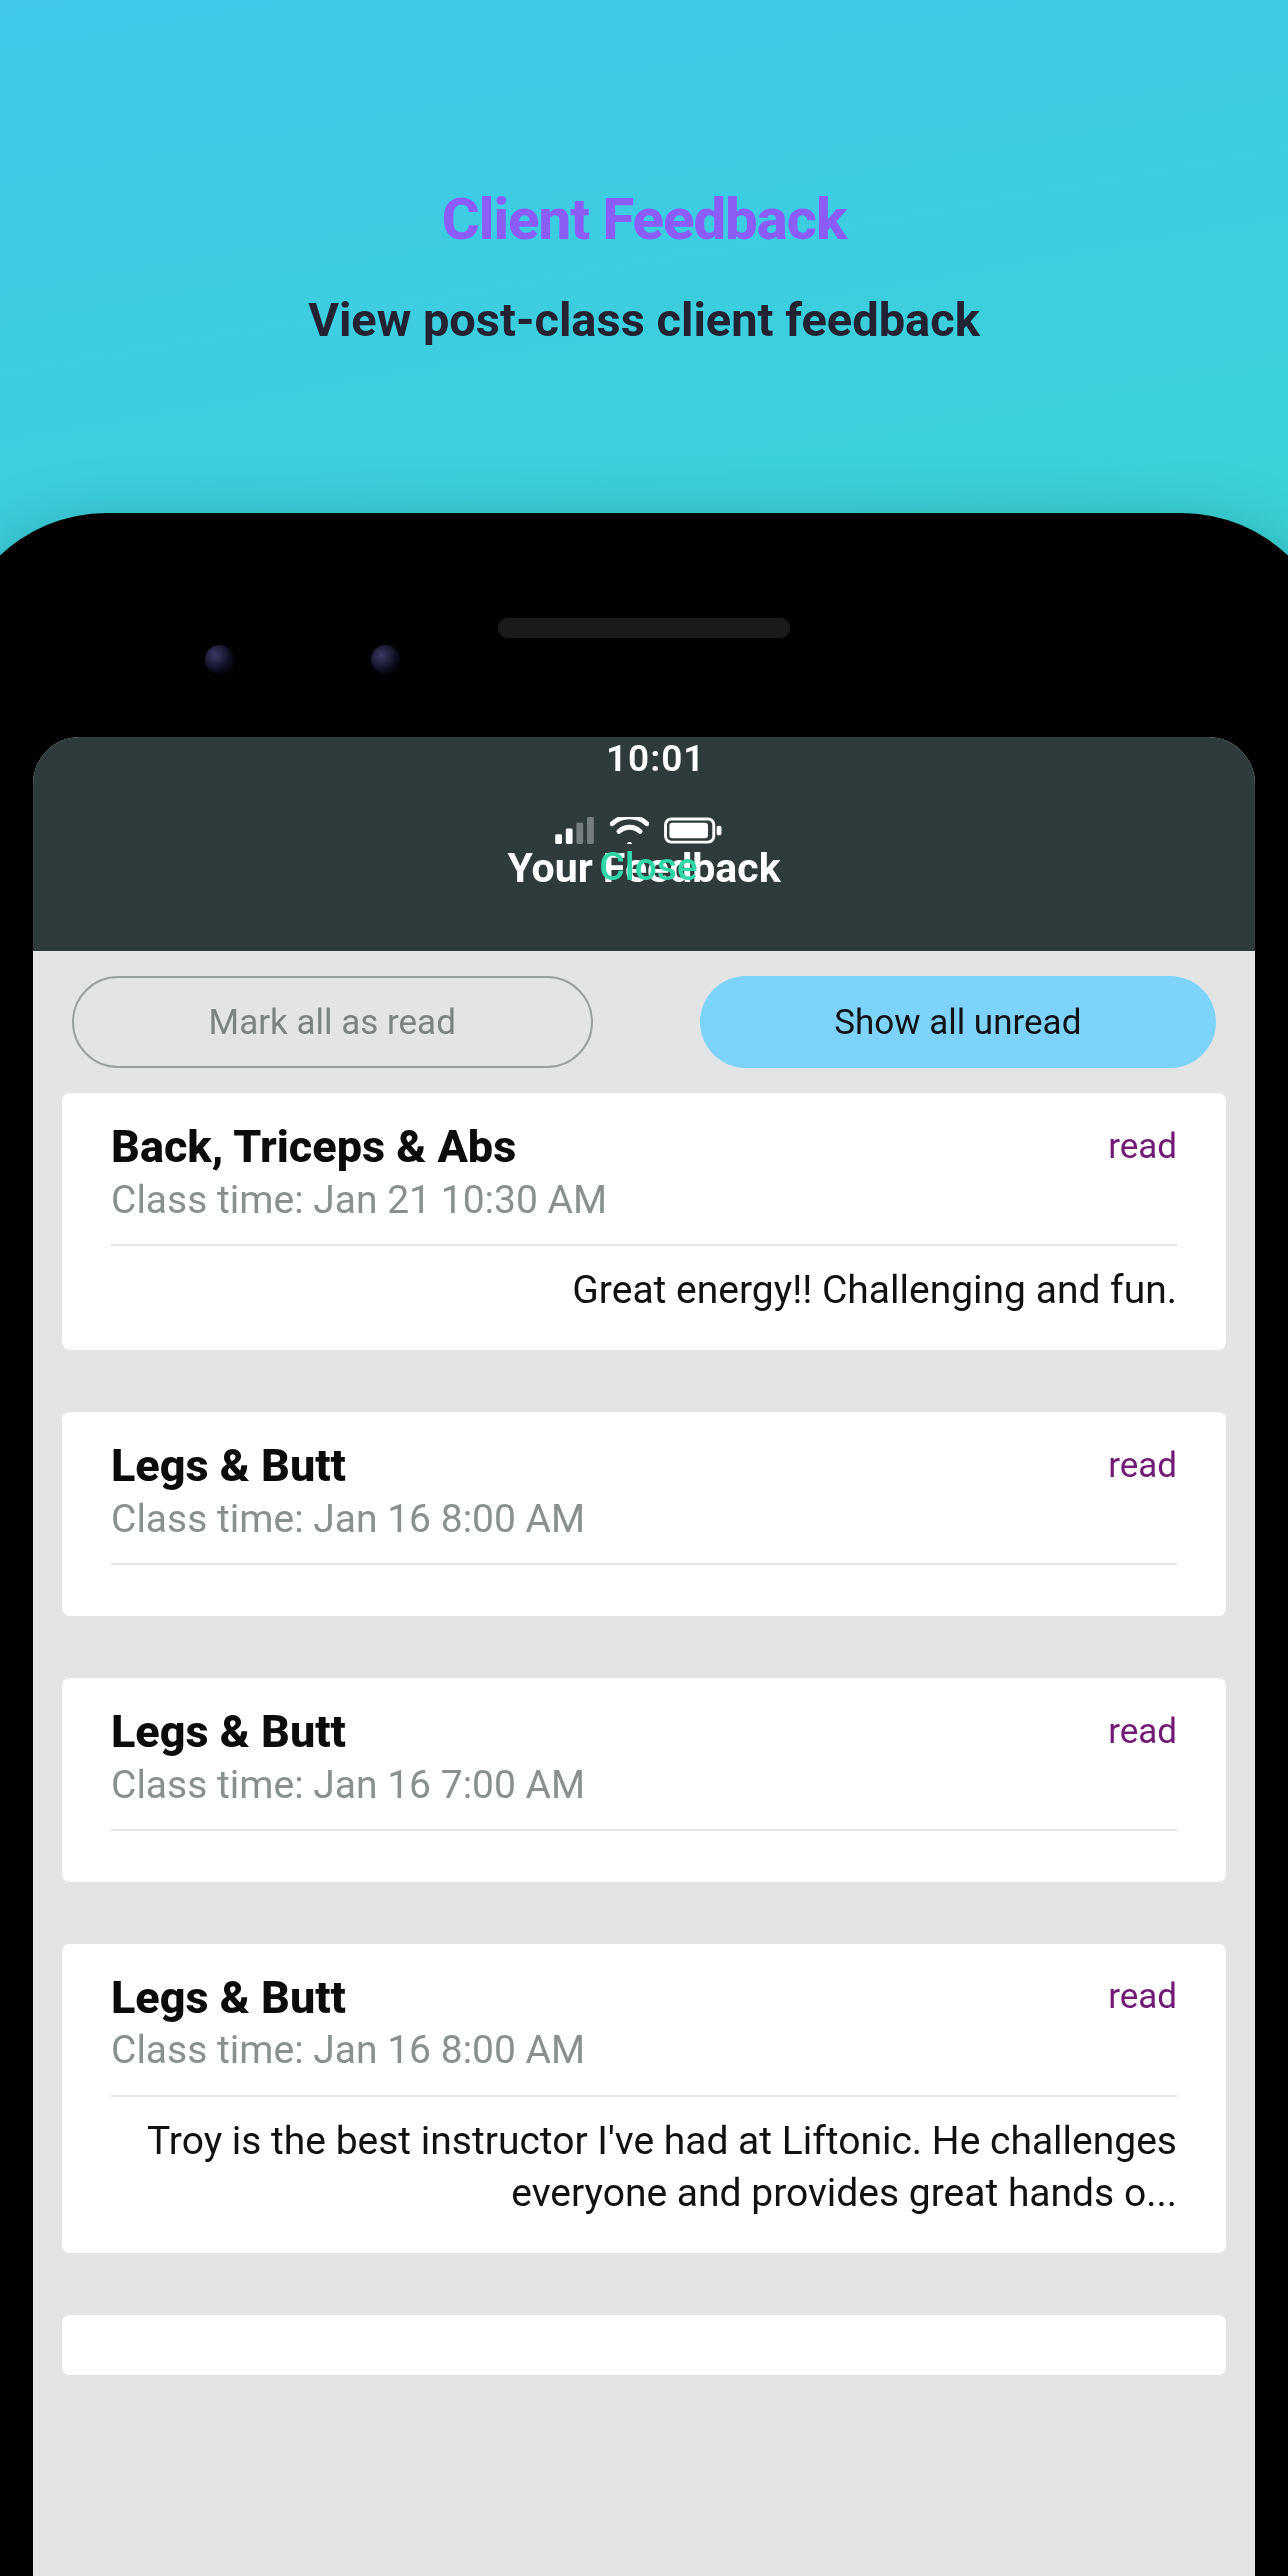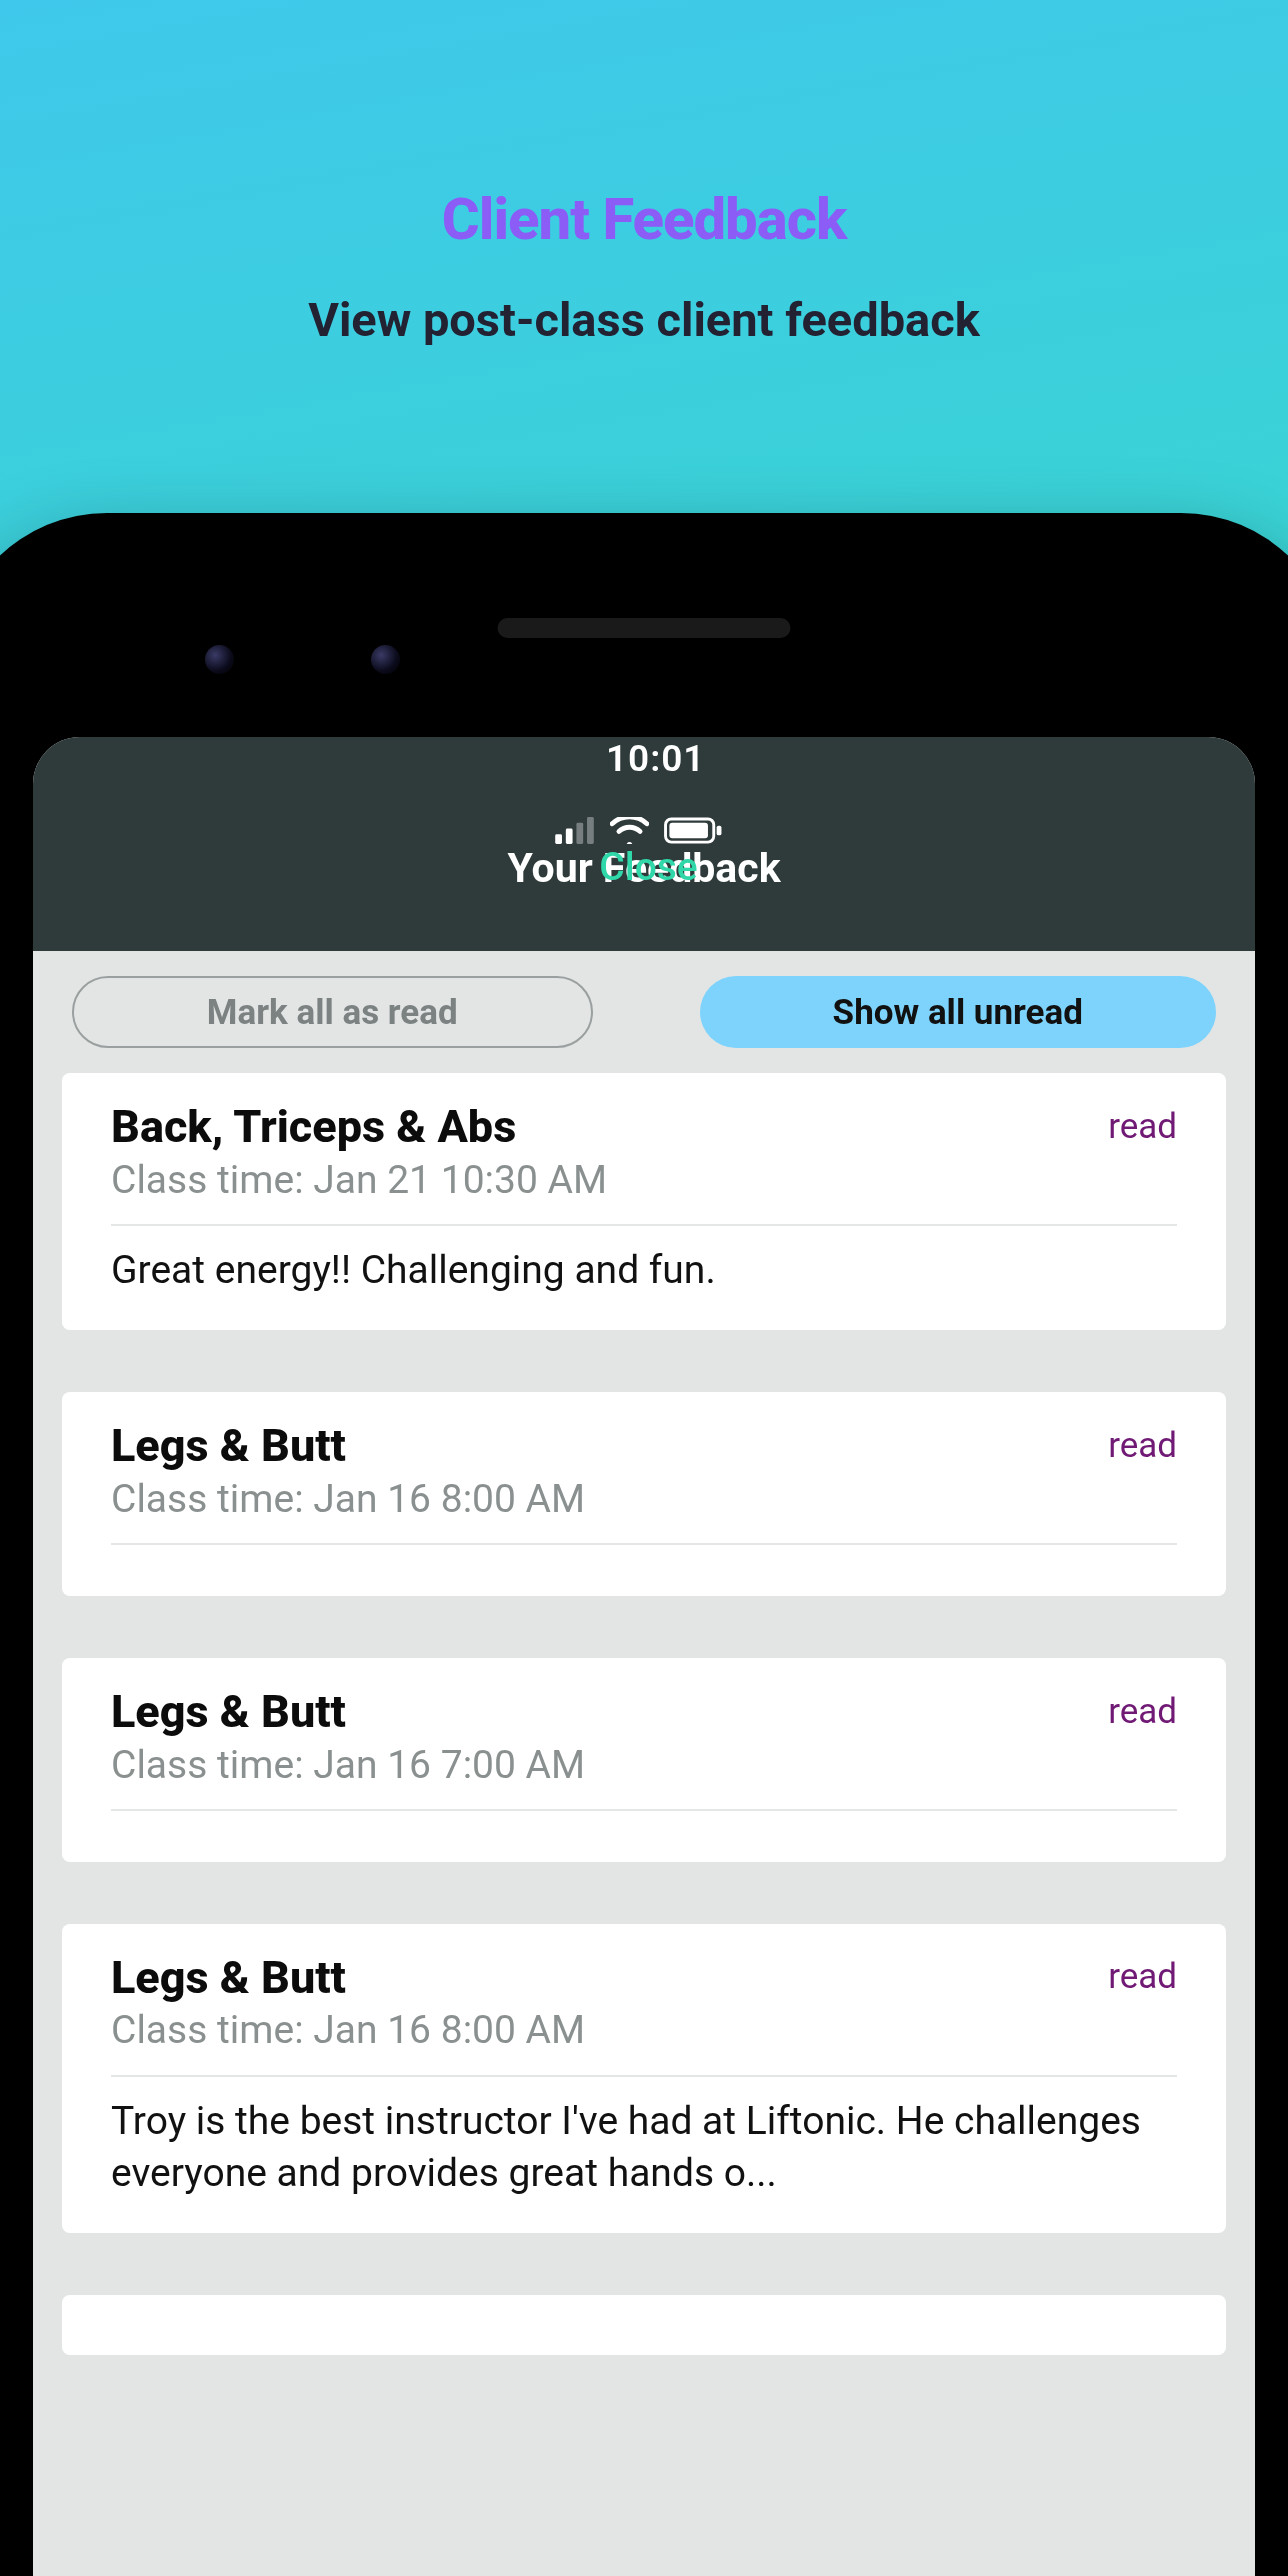--- a/index.html
+++ b/index.html
@@ -122,27 +122,27 @@
 
   
   .pill-row {
     background: #e3e5e5;
     padding: 25px 39px 25px 39px;
     display: flex;
     gap: 107px;
   }
   .pill {
     flex: 1;
-    height: 72px;
+    height: 92px;
     border-radius: 59px;
     display: flex;
     align-items: center;
     justify-content: center;
     font-size: 35px;
-    font-weight: 700;
+    font-weight: 400;
   }
   .pill-outline {
     background: transparent;
     border: 2.9px solid #9a9f9f;
     color: #7c8282;
   }
   .pill-solid {
     background: #7dd3fc;
     color: #111;
     border: none;
@@ -188,20 +188,21 @@
     margin: 21.5px 0 17.6px 0;
   }
   .card-body {
     font-size: 39px;
     line-height: 1.35;
     color: #111;
     display: -webkit-box;
     -webkit-line-clamp: 2;
     -webkit-box-orient: vertical;
     overflow: hidden;
+    text-align: right;
   }
   .card-body.one-line { -webkit-line-clamp: 1; }
 
   
   .icon { display: block; }
 </style>
 </head>
 <body>
 
 <div class="promo-title">Client Feedback</div>

